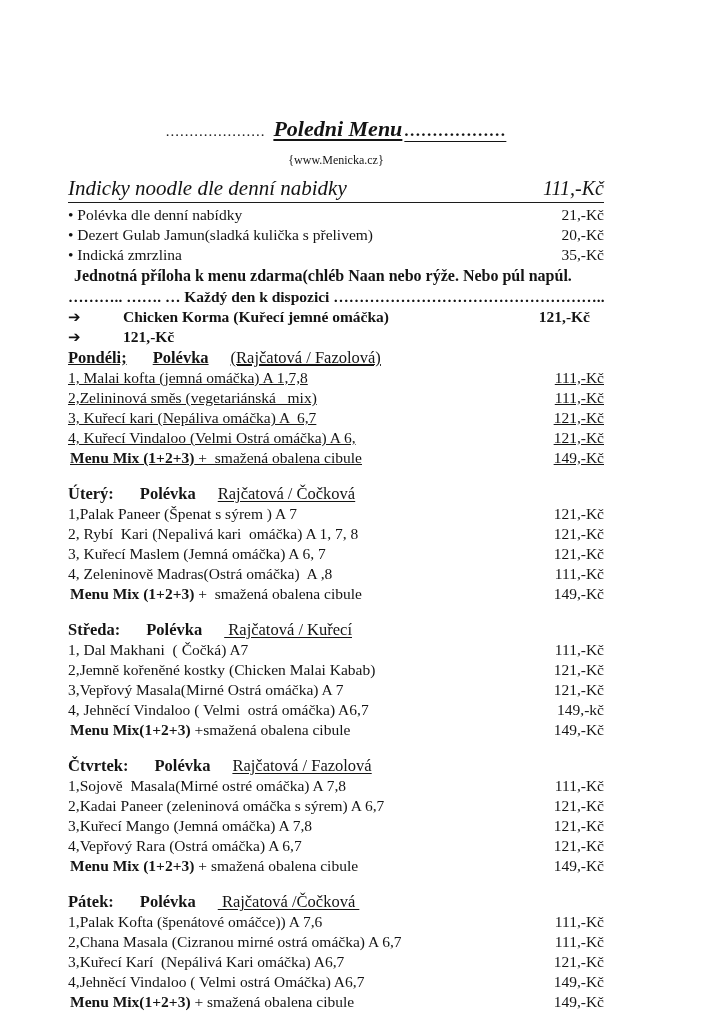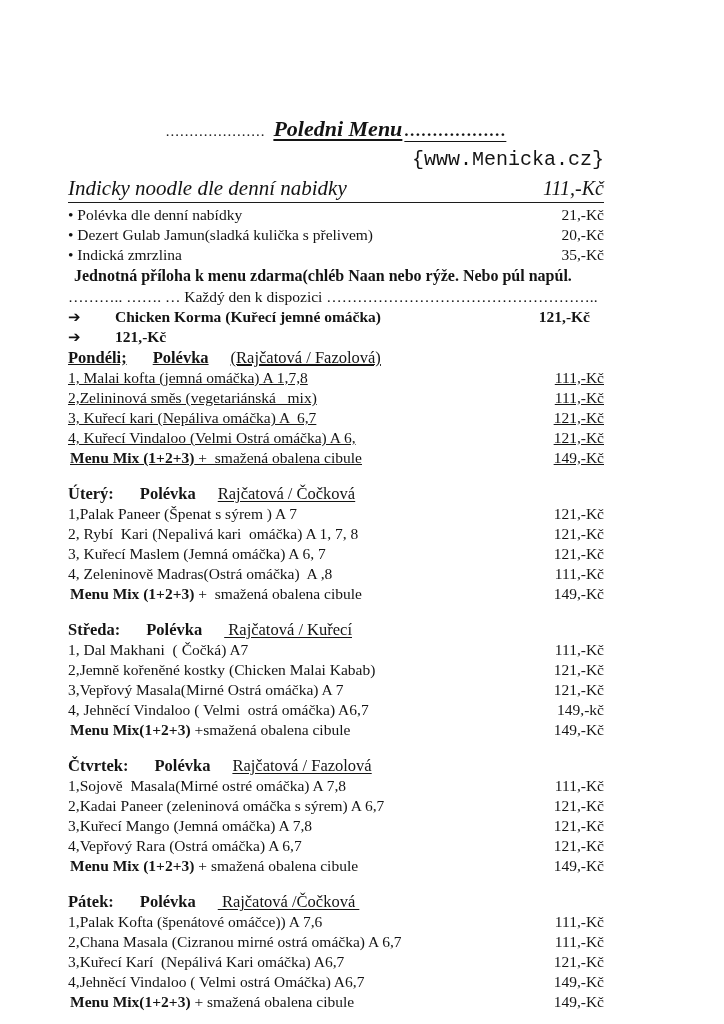--- a/index.html
+++ b/index.html
@@ -7,53 +7,53 @@
     width:724px;height:1024px;overflow:hidden;
     font-family:"Liberation Serif","DejaVu Serif",serif;
     color:#141414;
     -webkit-font-smoothing:antialiased;
   }
   .page{
     box-sizing:border-box;
     width:724px;height:1024px;
     padding:116px 120px 30px 68px;
   }
-  .row{display:flex;align-items:flex-start;line-height:20px;font-size:15.5px;}
+  .row{display:flex;align-items:flex-start;line-height:20px;font-size:15.5px;gap:8px;}
   .row .name{flex:1;white-space:pre-wrap;}
   .row .price{white-space:nowrap;text-align:right;}
 
   
   .title-line{text-align:center;font-size:15px;line-height:26px;margin-bottom:4px;white-space:nowrap;}
   .title-lead{letter-spacing:1px;color:#222;}
   .title-main{
     font-size:22px;font-weight:bold;font-style:italic;
     text-decoration:underline;text-underline-offset:3px;
     padding:0 2px 0 8px;
   }
   .title-trail{
     font-size:17px;font-weight:bold;font-style:italic;
     text-decoration:underline;text-underline-offset:5px;
   }
-  .site-line{text-align:right;font-size:20px;line-height:24px;margin-bottom:2px;font-family:Liberation Mono, monospace;}
+  .site-line{text-align:center;font-size:12px;line-height:24px;margin-bottom:2px;}
 
   
   .special-row{
     font-style:italic;font-size:21px;line-height:28px;
     border-bottom:1.6px solid #1c1c1c;
     margin-bottom:2px;
   }
   .special-row .price{font-size:20px;}
 
   
   .note-italic{
     font-weight:bold;font-size:16px;line-height:22px;
     padding-left:6px;white-space:pre-wrap;
   }
   .daily-header{
-    font-weight:normal;font-size:15.5px;line-height:20px;
+    font-weight:bold;font-size:15.5px;line-height:20px;
     white-space:nowrap;overflow:hidden;
   }
 
   
   .daily-row .arrow{width:47px;font-size:15px;}
   .daily-row .name{font-weight:bold;}
   .daily-row .price{font-weight:bold;padding-right:14px;}
 
   
   .day-section{margin-top:15px;}

